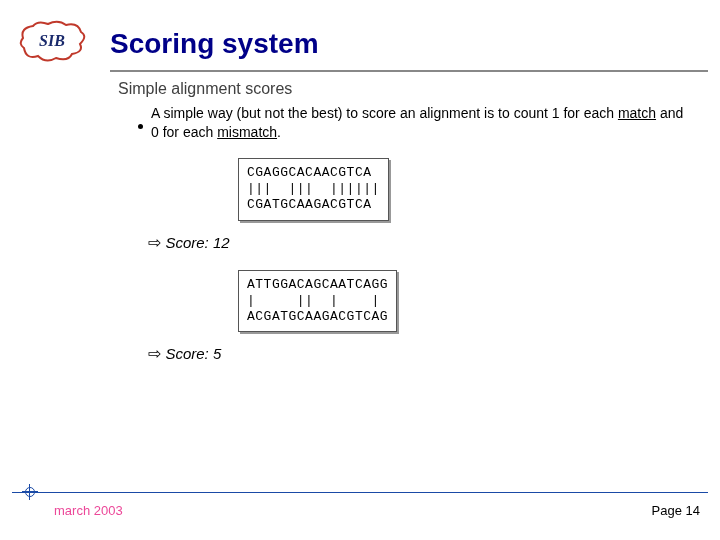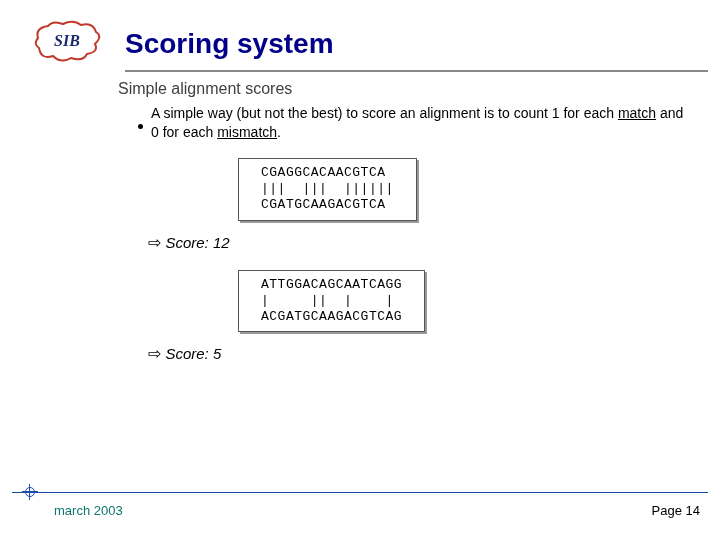--- a/index.html
+++ b/index.html
@@ -7,21 +7,21 @@
     width: 720px;
     height: 540px;
     background: #fff;
     font-family: Arial, Helvetica, sans-serif;
     position: relative;
     overflow: hidden;
   }
   .header {
     position: absolute;
     top: 18px;
-    left: 15px;
+    left: 0;
     right: 0;
     height: 50px;
   }
   .logo {
     position: absolute;
     top: 0;
     left: 18px;
     width: 70px;
     height: 48px;
   }
@@ -66,21 +66,21 @@
   .bullet-text {
     font-size: 14px;
     line-height: 1.35;
     color:#000;
   }
   .align-box {
     display: inline-block;
     border: 1px solid #555;
     box-shadow: 2px 2px 0 #999;
     background: #fff;
-    padding: 6px 22px;
+    padding: 6px 8px;
     font-family: "Courier New", monospace;
     font-size: 13px;
     line-height: 1.25;
     white-space: pre;
     margin-left: 120px;
     margin-bottom: 8px;
     letter-spacing: 0.5px;
   }
   .score-row {
     display:flex;
@@ -120,21 +120,21 @@
     background:#1a4aa6;
   }
   .footer-cross::before { left:7px; top:0; width:1px; height:16px; }
   .footer-cross::after  { top:7px; left:0; height:1px; width:16px; }
   .footer-cross .circ {
     position:absolute; left:3px; top:3px; width:10px; height:10px;
     border:1px solid #1a4aa6; border-radius:50%;
   }
   .footer-left {
     position:absolute; left: 54px; bottom: 0;
-    font-size: 13px; color:#0f766e;
+    font-size: 13px; color:#ec4899;
   }
   .footer-right {
     position:absolute; right: 20px; bottom: 0;
     font-size: 13px; color:#000;
   }
 </style>
 </head>
 <body>
 
 <div class="header">

